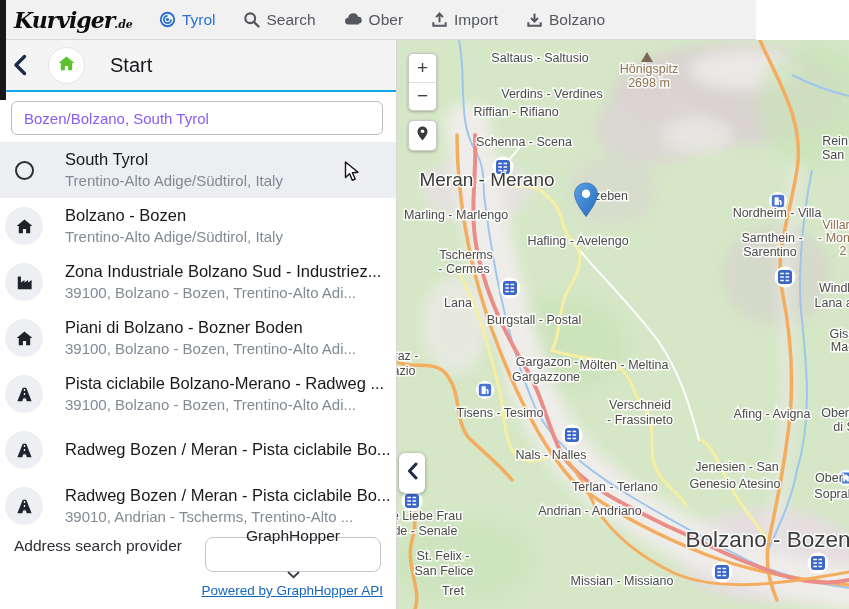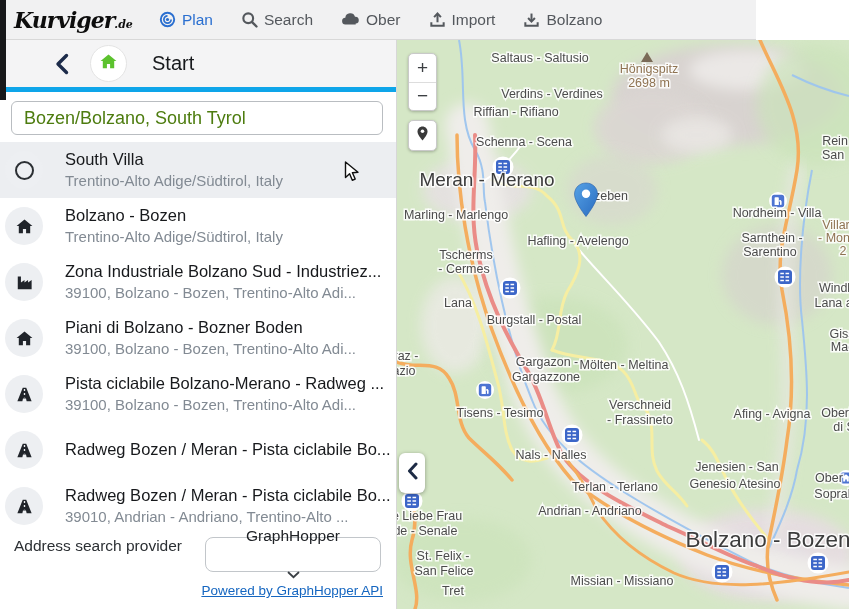--- a/index.html
+++ b/index.html
@@ -16,30 +16,30 @@
           font-size:22px; color:#0d0d0d; letter-spacing:-1px; white-space:nowrap; }
   .logo .de { font-size:11px; letter-spacing:0; }
   .nav-items { display:flex; align-items:center; margin-left:26px; column-gap:28px; }
   .nav-item { display:flex; align-items:center; gap:6px; font-size:15.5px; color:#54585d; cursor:pointer; }
   .nav-item.active { color:#2a6fd0; }
   .nav-item svg { display:block; }
 
   
   .panel { position:absolute; left:0; top:40px; width:397px; height:569px; background:#fff;
            border-right:1px solid #d7d7d7; z-index:10; }
-  .panel-header { height:52px; background:#f4f4f5; border-bottom:5px solid #0ea5e9;
-                  display:flex; align-items:center;padding-left:42px; }
+  .panel-header { height:52px; background:#f4f4f5; border-bottom:2px solid #0ea5e9;
+                  display:flex; align-items:center; }
   .back-btn { margin-left:13px; width:20px; height:24px; display:flex; align-items:center; cursor:pointer; }
   .home-btn { margin-left:15px; width:37px; height:37px; border-radius:50%; background:#fff;
               border:1px solid #e4e4e4; display:flex; align-items:center; justify-content:center; cursor:pointer; }
   .panel-title { margin-left:25px; font-size:20px; color:#17191c; }
 
   .search-wrap { padding:9px 13px 7px 11px; }
   .search-input { width:100%; height:34px; border:1px solid #b9bdc1; border-radius:6px;
-                  padding:0 12px; font-size:18px; color:#4d7c0f; font-family:"Liberation Sans",sans-serif;
+                  padding:0 12px; font-size:15px; color:#8b5cf6; font-family:"Liberation Sans",sans-serif;
                   background:#fff; outline:none; }
 
   .results { }
   .result-row { height:56px; display:flex; align-items:center; cursor:pointer; }
   .result-row.highlight { background:#eceef1; }
   .icon-wrap { flex:0 0 38px; width:38px; height:38px; margin-left:5px; border-radius:50%;
                background:#edeff2; display:flex; align-items:center; justify-content:center; }
   .circle-outline { width:19px; height:19px; border:2.5px solid #2b2f33; border-radius:50%; }
   .result-texts { margin-left:22px; min-width:0; }
   .result-title { font-size:16.5px; color:#17191c; line-height:1.4; white-space:nowrap; overflow:hidden; }
@@ -89,21 +89,21 @@
     <div class="logo"><span>Kurviger</span><span class="de">.de</span></div>
     <div class="nav-items">
       <div class="nav-item active">
         <span>
           <svg width="17" height="17" viewBox="0 0 16 16">
               <circle cx="8" cy="8" r="6.3" fill="none" stroke="currentColor" stroke-width="1.8"></circle>
               <path d="M8 4.6 a3.4 3.4 0 1 0 3.4 3.4" fill="none" stroke="currentColor" stroke-width="1.6"></path>
               <circle cx="8" cy="8" r="1.5" fill="currentColor"></circle>
             </svg>
         </span>
-        <span>Plan</span>
+        <span>Tyrol</span>
       </div>
       <div class="nav-item">
         <span>
           <svg width="17" height="17" viewBox="0 0 16 16">
               <circle cx="6.8" cy="6.8" r="4.6" fill="none" stroke="currentColor" stroke-width="2"></circle>
               <line x1="10.4" y1="10.4" x2="14.6" y2="14.6" stroke="currentColor" stroke-width="2.2" stroke-linecap="round"></line>
             </svg>
         </span>
         <span>Search</span>
       </div>
@@ -159,21 +159,21 @@
     <div class="search-wrap">
       <input class="search-input" type="text" value="Bozen/Bolzano, South Tyrol" style="">
     </div>
 
     <div class="results">
       <div class="result-row highlight">
         <div class="icon-wrap">
             <div class="circle-outline"></div>
           </div>
         <div class="result-texts">
-          <div class="result-title">South Villa</div>
+          <div class="result-title">South Tyrol</div>
           <div class="result-sub">Trentino-Alto Adige/Südtirol, Italy</div>
         </div>
       </div>
       <div class="result-row">
         <div class="icon-wrap">
           <svg width="19" height="19" viewBox="0 0 24 24">
               <path d="M12 3 L2 11.5 H4.8 V20.5 H10 V15 H14 V20.5 H19.2 V11.5 H22 Z" fill="#20242a"></path>
             </svg>
         </div>
         <div class="result-texts">
@@ -228,21 +228,21 @@
       </div>
       <div class="result-row">
         <div class="icon-wrap">
           <svg width="19" height="19" viewBox="0 0 24 24">
               <path d="M9.8 3.5 L3 20.5 H9.3 L10.1 17.2 h3.8 l.8 3.3 H21 L14.2 3.5 Z" fill="#20242a"></path>
               <line x1="12" y1="5" x2="12" y2="15.5" stroke="#edeff2" stroke-width="1.7" stroke-dasharray="2.6 2.4"></line>
             </svg>
         </div>
         <div class="result-texts">
           <div class="result-title">Radweg Bozen / Meran - Pista ciclabile Bo...</div>
-          <div class="result-sub">39010, Andrian - Andriano, Trentino-Alto ...</div>
+          <div class="result-sub">39010, Andrian - Tscherms, Trentino-Alto ...</div>
         </div>
       </div>
     </div>
 
     <div class="provider-row">
       <div class="provider-label">Address search provider</div>
       <div class="select-box">
         <span class="select-value">GraphHopper</span>
         <span>
           <svg width="13" height="8" viewBox="0 0 13 8">

